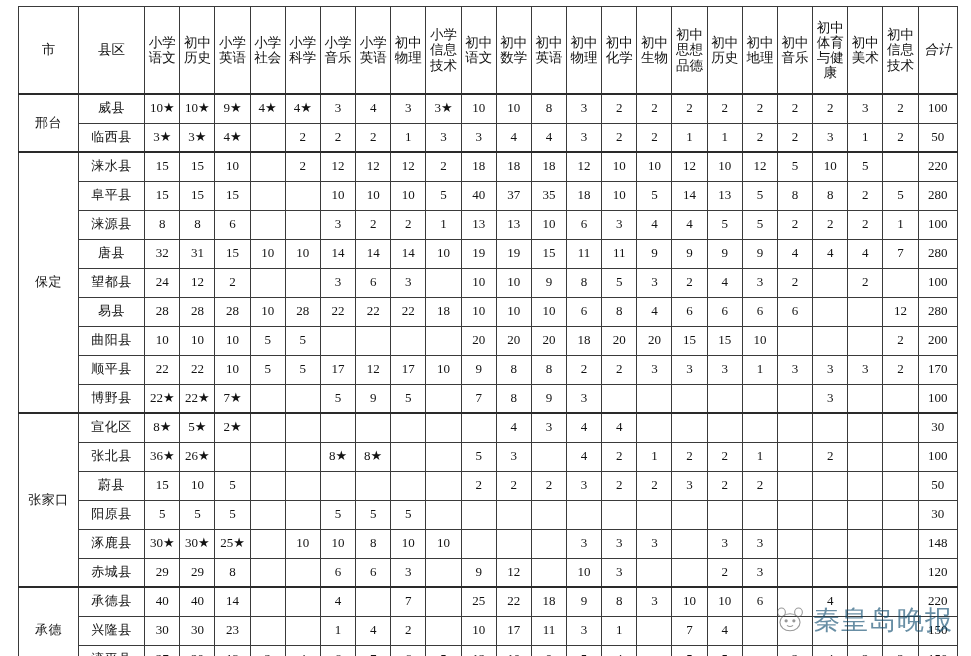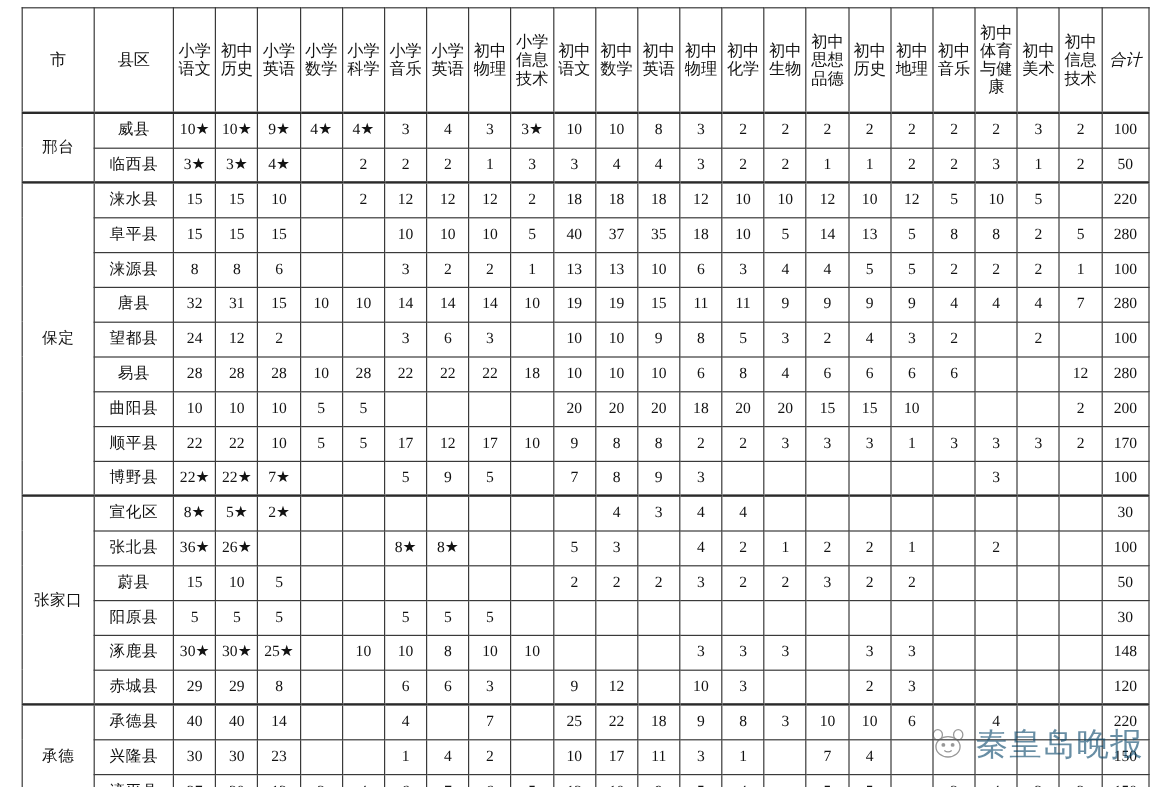--- a/index.html
+++ b/index.html
@@ -144,21 +144,21 @@
         <col style="width: 38px;">
       </colgroup>
     <thead>
       <tr>
         <th class="hdr-city">市</th>
         <th class="hdr-county">县区</th>
 
         <th class="hdr-sub">小学语文</th>
           <th class="hdr-sub">初中历史</th>
           <th class="hdr-sub">小学英语</th>
-          <th class="hdr-sub">小学数学</th>
+          <th class="hdr-sub">小学社会</th>
           <th class="hdr-sub">小学科学</th>
           <th class="hdr-sub">小学音乐</th>
           <th class="hdr-sub">小学英语</th>
           <th class="hdr-sub">初中物理</th>
           <th class="hdr-sub">小学信息技术</th>
           <th class="hdr-sub col-sep-left">初中语文</th>
           <th class="hdr-sub">初中数学</th>
           <th class="hdr-sub">初中英语</th>
           <th class="hdr-sub">初中物理</th>
           <th class="hdr-sub">初中化学</th>

